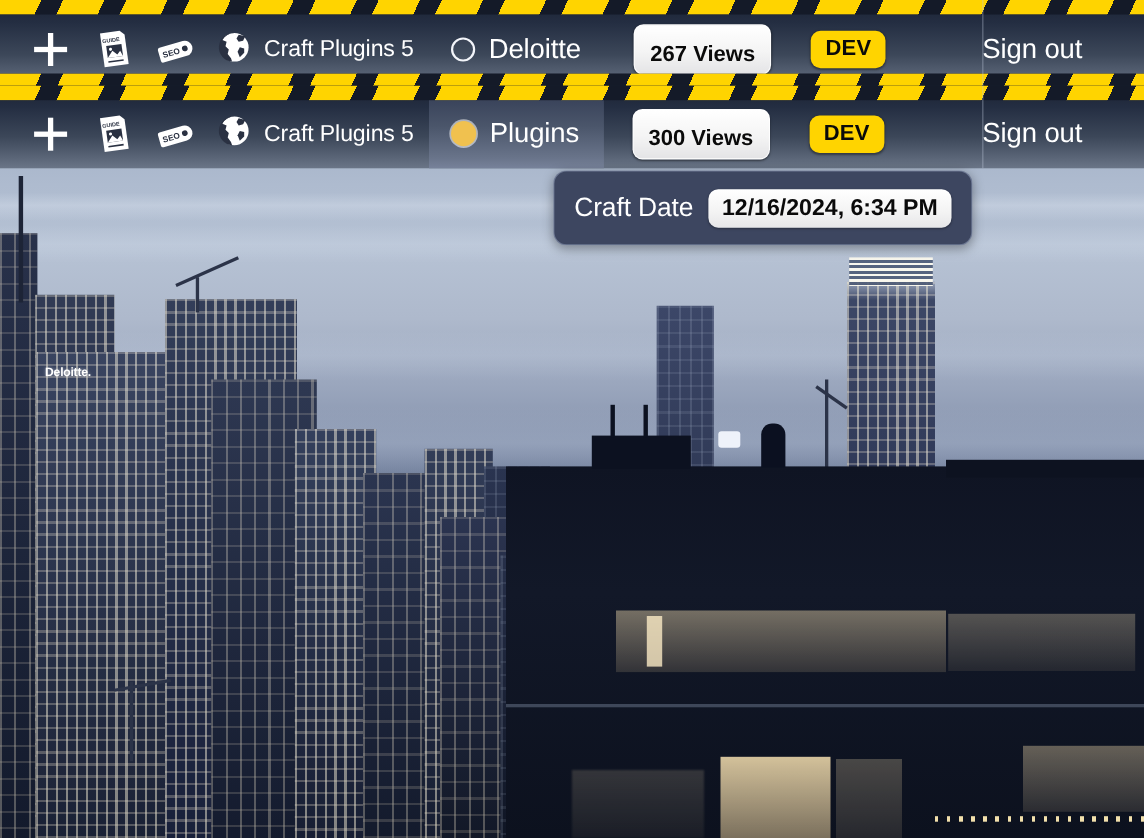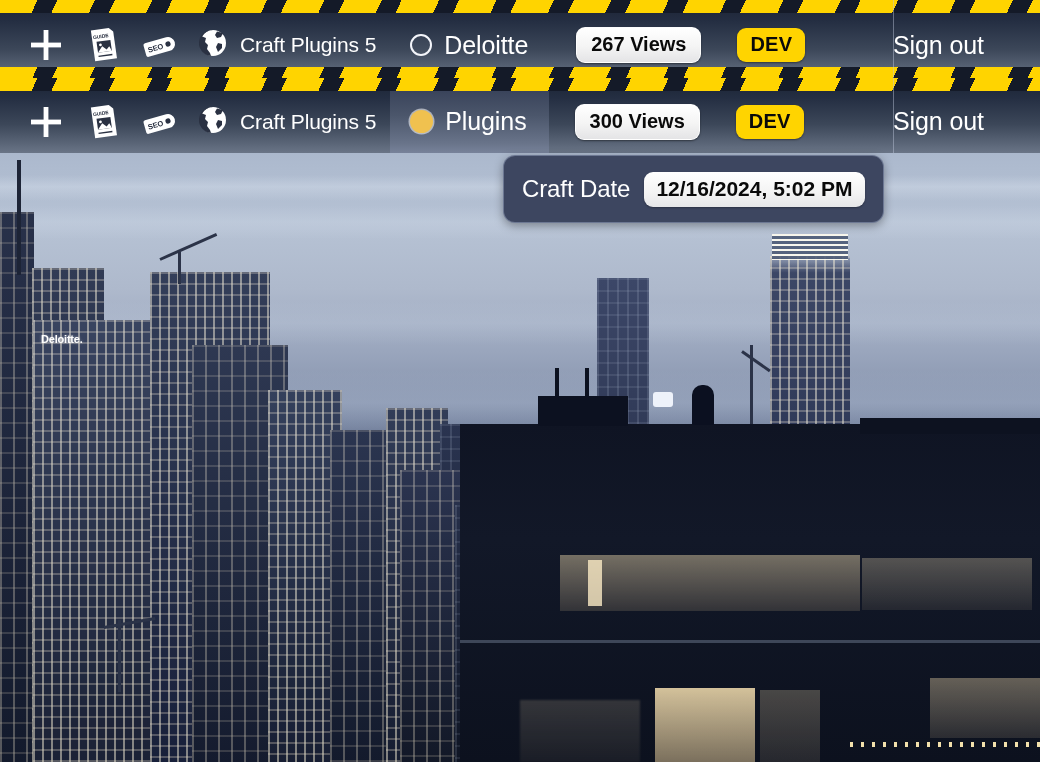--- a/index.html
+++ b/index.html
@@ -243,21 +243,21 @@
     box-shadow: 0 0 0 1.5px rgba(255,255,255,0.55);
     flex: none;
   }
 
   .views-badge {
     margin-left: 26px;
     background: linear-gradient(to bottom, #ffffff 0%, #f4f4f4 55%, #e4e4e6 100%);
     color: #0a0a0a;
     font-size: 20px;
     font-weight: bold;
-    padding: 5px 14px 6px;
+    padding: 15px 14px 6px;
     border-radius: 9px;
     border: 1px solid rgba(255,255,255,0.85);
     box-shadow: 0 1px 2px rgba(0,0,0,0.45);
     cursor: pointer;
   }
 
   .dev-badge {
     margin-left: 36px;
     background: #ffd400;
     color: #0a0a0a;
@@ -540,16 +540,16 @@
 
       <span class="signout">Sign out</span>
     </div>
     <div class="hazard t2" style="top:0;"></div>
   </div>
 
   <div class="tb-divider"></div>
 
   <div class="tooltip">
     <span class="tooltip-label">Craft Date</span>
-    <span class="tooltip-value">12/16/2024, 5:02 PM</span>
+    <span class="tooltip-value">12/16/2024, 6:34 PM</span>
   </div>
 
 </div>
 
 </body></html>

